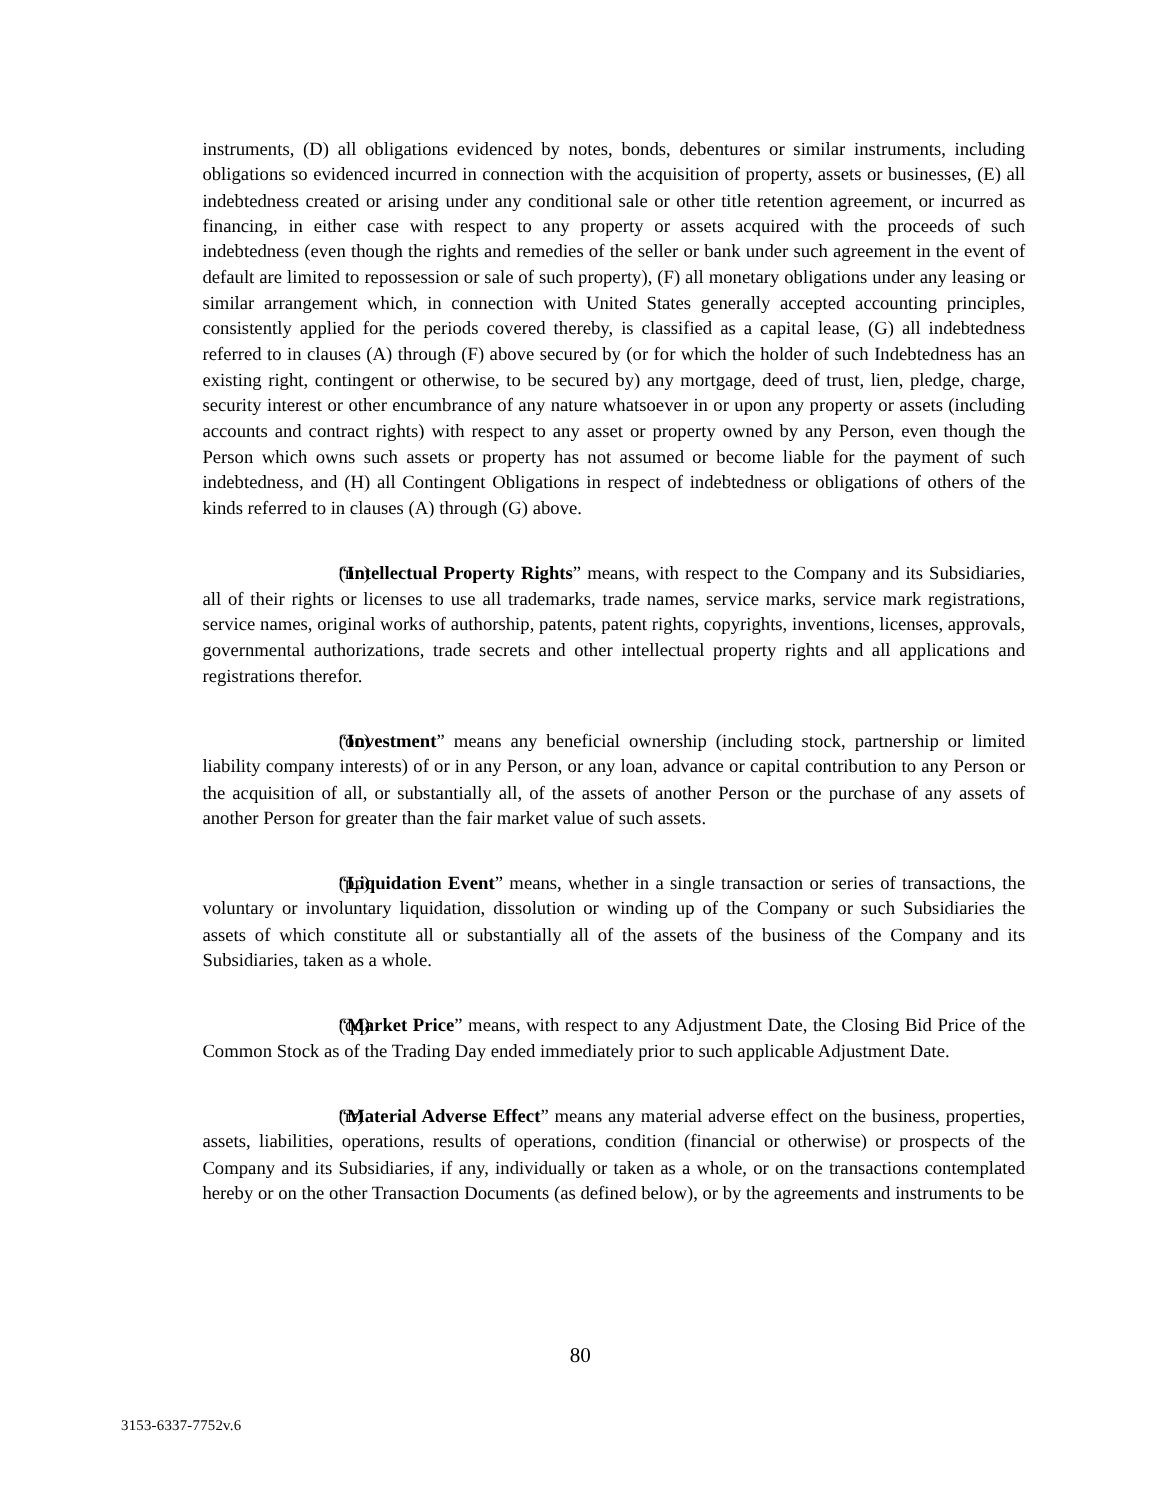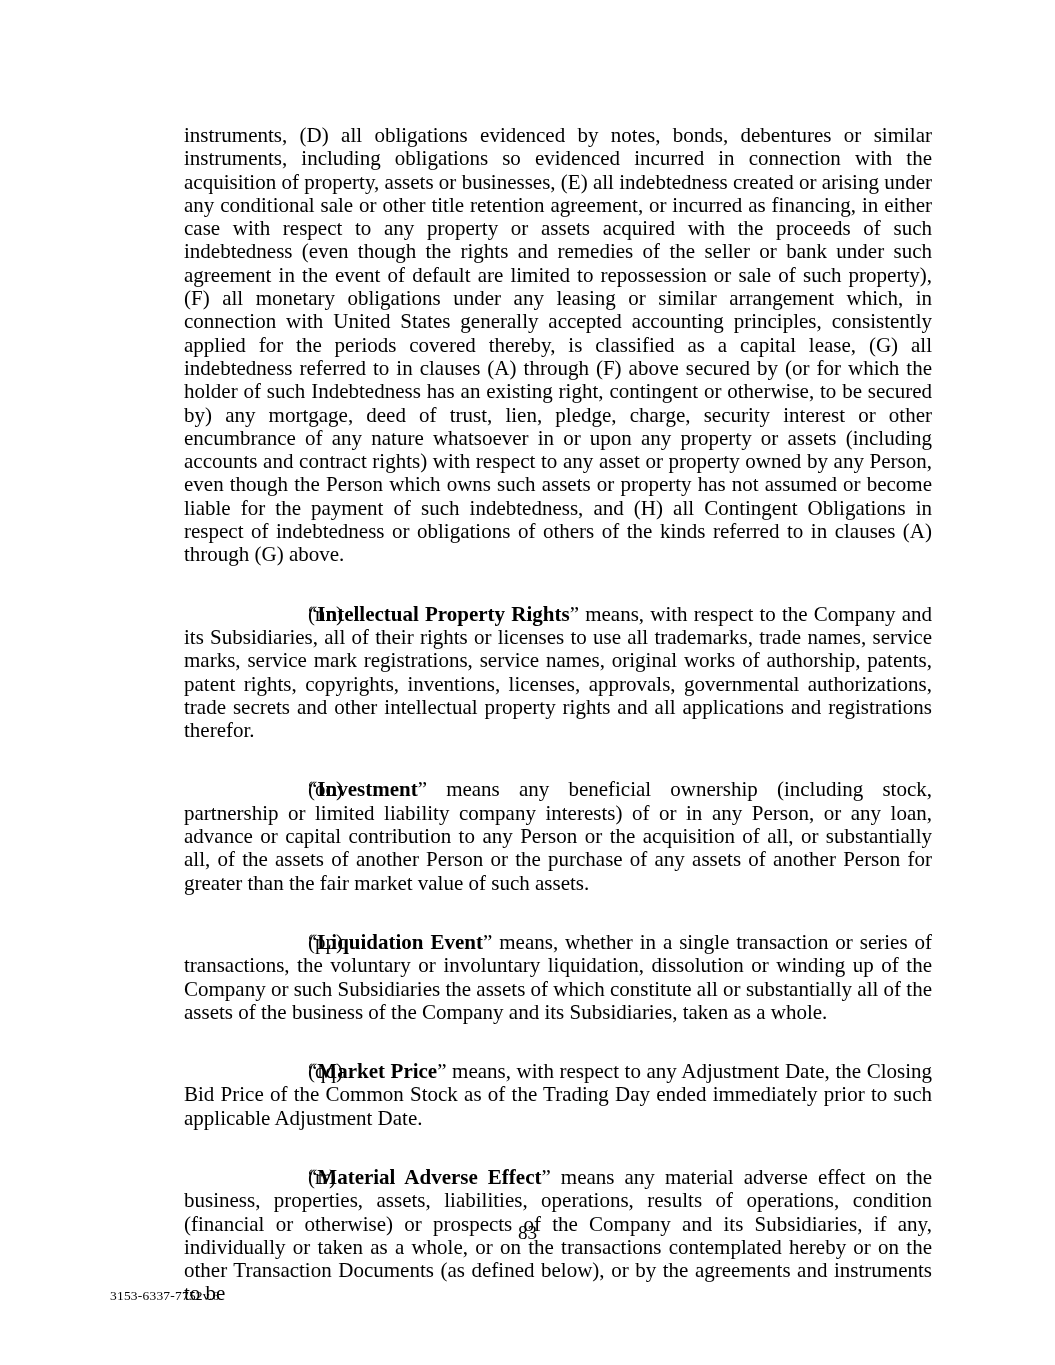--- a/index.html
+++ b/index.html
@@ -21,21 +21,21 @@
     overflow: hidden;
   }
   .content {
     position: absolute;
     left: 184px;
     top: 124px;
     width: 748px;
   }
   p.para {
     margin: 0 0 21px 0;
-    font-size: 21px;
+    font-size: 17px;
     line-height: 23.3px;
     text-align: justify;
     text-justify: inter-word;
     hyphens: none;
   }
   p.para:last-child {
     margin-bottom: 0;
   }
   p.indent {
     text-indent: 62px;
@@ -92,17 +92,17 @@
     <p class="para indent">
       <span class="lbl">(qq)</span><span>“</span><span class="defined-term">Market Price</span><span>”</span><span> means, with respect to any Adjustment Date, the Closing Bid Price of the Common Stock as of the Trading Day ended immediately prior to such applicable Adjustment Date.</span>
     </p>
 
     <p class="para indent">
       <span class="lbl">(rr)</span><span>“</span><span class="defined-term">Material Adverse Effect</span><span>”</span><span> means any material adverse effect on the business, properties, assets, liabilities, operations, results of operations, condition (financial or otherwise) or prospects of the Company and its Subsidiaries, if any, individually or taken as a whole, or on the transactions contemplated hereby or on the other Transaction Documents (as defined below), or by the agreements and instruments to be</span>
     </p>
 
   </div>
 
-  <div class="page-number">83</div>
+  <div class="page-number">80</div>
 
   <div class="footer-code">3153-6337-7752v.6</div>
 
 </div>
 
 </body></html>

